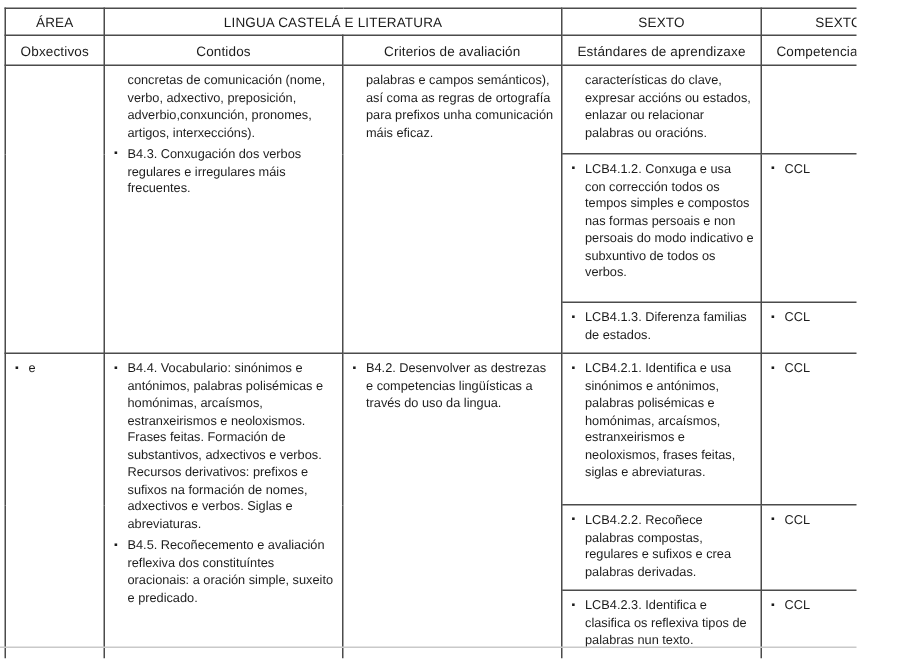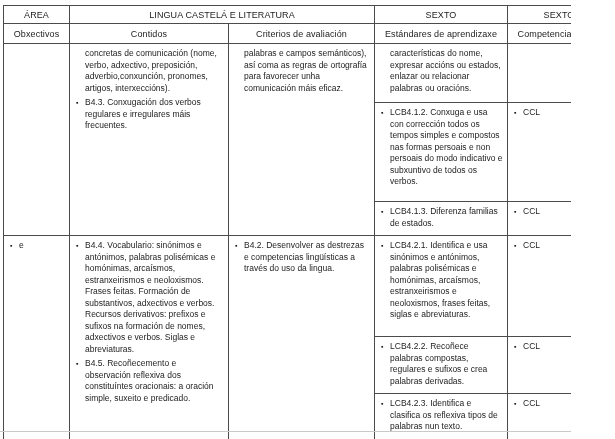--- a/index.html
+++ b/index.html
@@ -94,26 +94,26 @@
         <div class="item">
           <span>concretas de comunicación (nome, verbo, adxectivo, preposición, adverbio,conxunción, pronomes, artigos, interxeccións).</span>
         </div>
         <div class="item">
           <span class="bullet">▪</span>
           <span>B4.3. Conxugación dos verbos regulares e irregulares máis frecuentes.</span>
         </div>
       </td>
       <td class="body-cell" rowspan="3">
         <div class="item">
-          <span>palabras e campos semánticos), así coma as regras de ortografía para favorecer unha comunicación máis eficaz.</span>
-        </div>
-      </td>
-      <td class="body-cell">
-        <div class="item">
-          <span>características do nome, expresar accións ou estados, enlazar ou relacionar palabras ou oracións.</span>
+          <span>palabras e campos semánticos), así coma as regras de ortografía para prefixos unha comunicación máis eficaz.</span>
+        </div>
+      </td>
+      <td class="body-cell">
+        <div class="item">
+          <span>características do clave, expresar accións ou estados, enlazar ou relacionar palabras ou oracións.</span>
         </div>
       </td>
       <td class="body-cell"></td>
     </tr>
 
     <tr style="height:99px">
       <td class="body-cell">
         <div class="item">
           <span class="bullet">▪</span>
           <span>LCB4.1.2. Conxuga e usa con corrección todos os tempos simples e compostos nas formas persoais e non persoais do modo indicativo e subxuntivo de todos os verbos.</span>
@@ -149,21 +149,21 @@
           <span>e</span>
         </div>
       </td>
       <td class="body-cell" rowspan="3">
         <div class="item">
           <span class="bullet">▪</span>
           <span>B4.4. Vocabulario: sinónimos e antónimos, palabras polisémicas e homónimas, arcaísmos, estranxeirismos e neoloxismos. Frases feitas. Formación de substantivos, adxectivos e verbos. Recursos derivativos: prefixos e sufixos na formación de nomes, adxectivos e verbos. Siglas e abreviaturas.</span>
         </div>
         <div class="item">
           <span class="bullet">▪</span>
-          <span>B4.5. Recoñecemento e observación reflexiva dos constituíntes oracionais: a oración simple, suxeito e predicado.</span>
+          <span>B4.5. Recoñecemento e avaliación reflexiva dos constituíntes oracionais: a oración simple, suxeito e predicado.</span>
         </div>
       </td>
       <td class="body-cell" rowspan="3">
         <div class="item">
           <span class="bullet">▪</span>
           <span>B4.2. Desenvolver as destrezas e competencias lingüísticas a través do uso da lingua.</span>
         </div>
       </td>
       <td class="body-cell">
         <div class="item">

